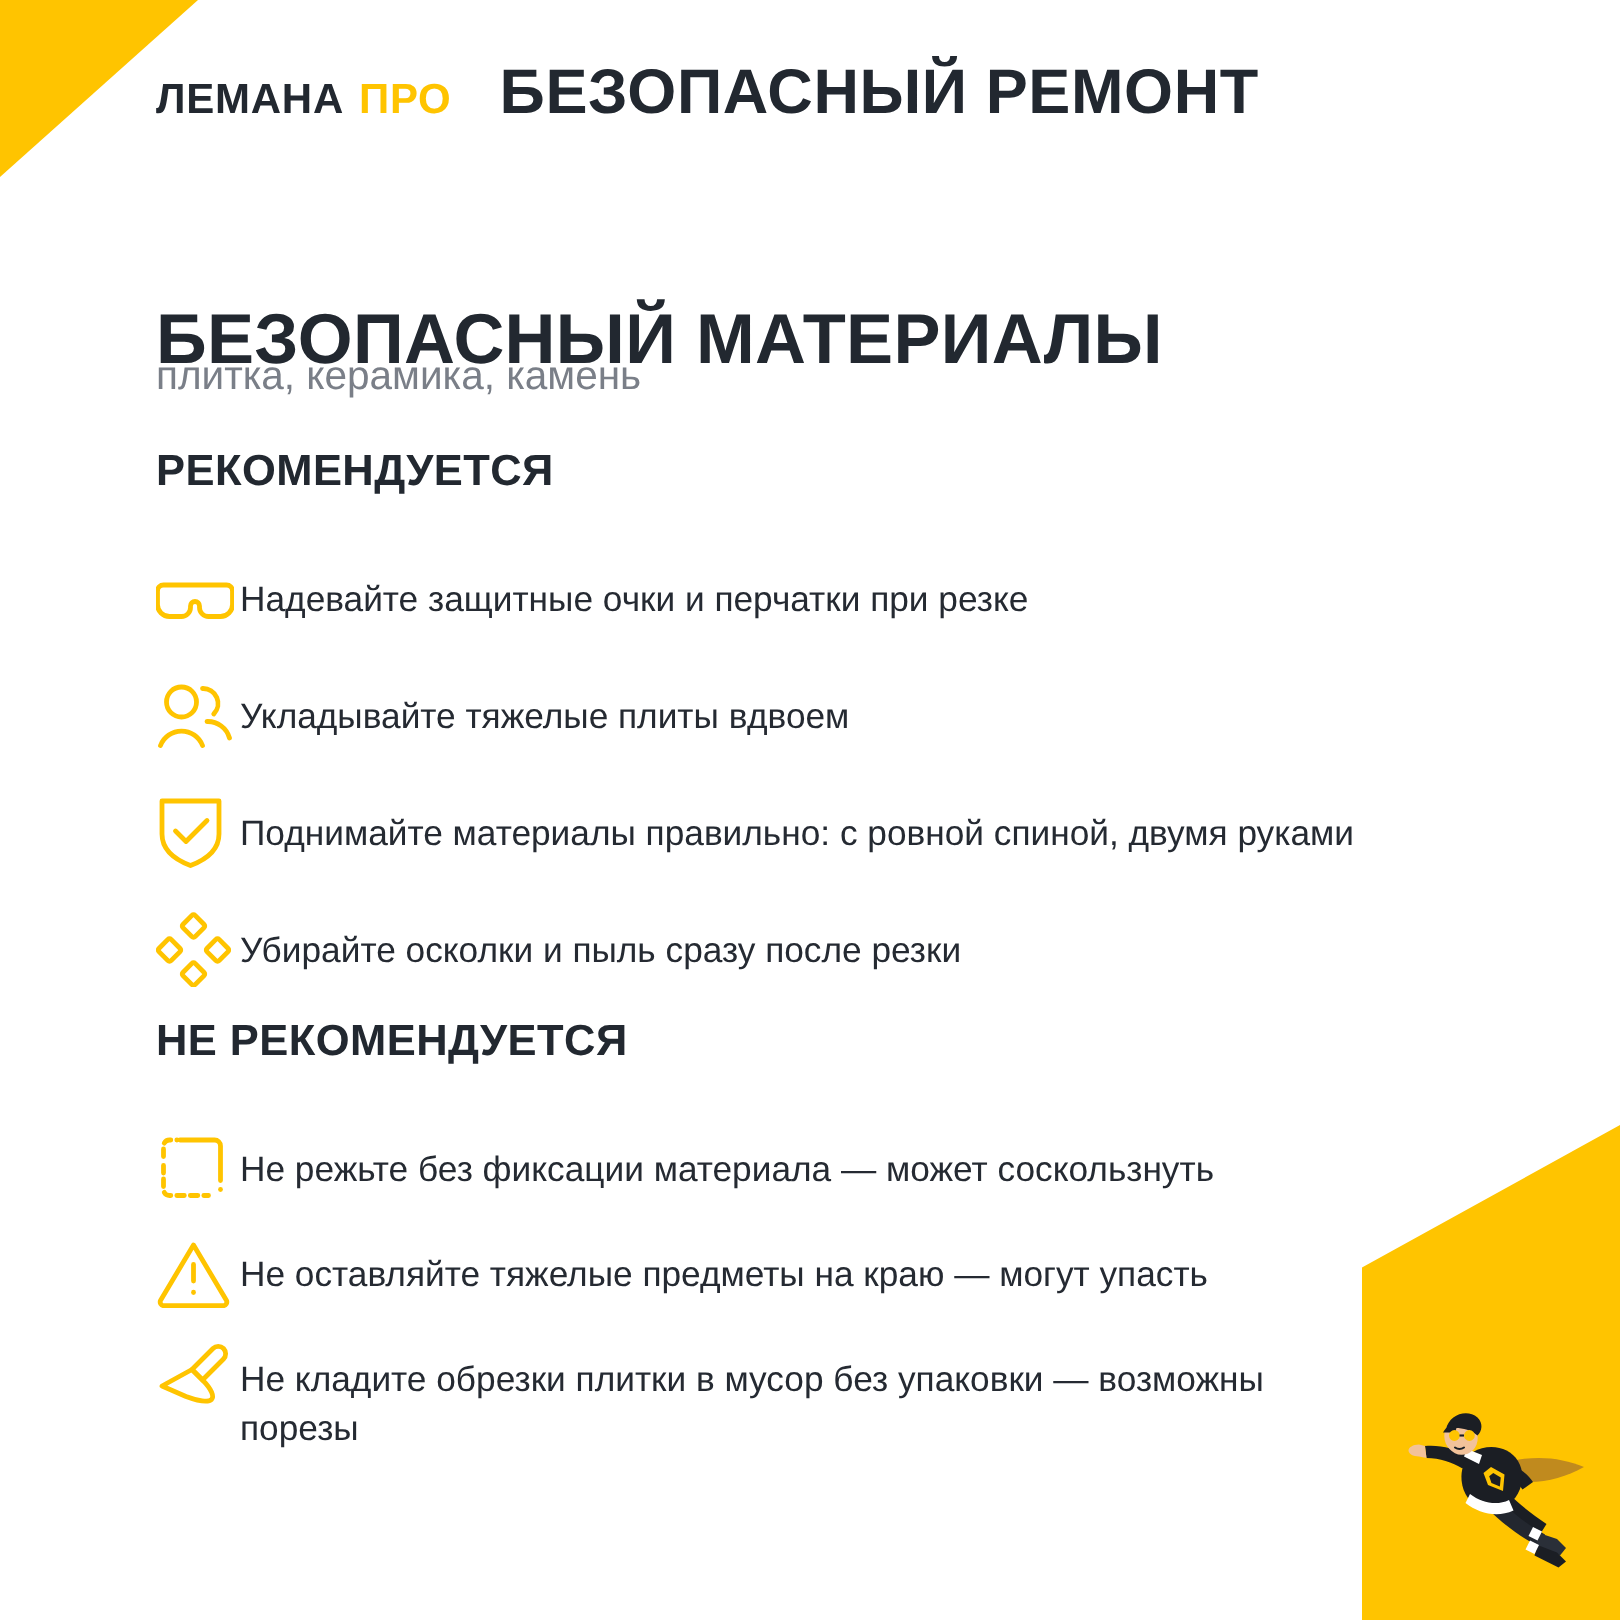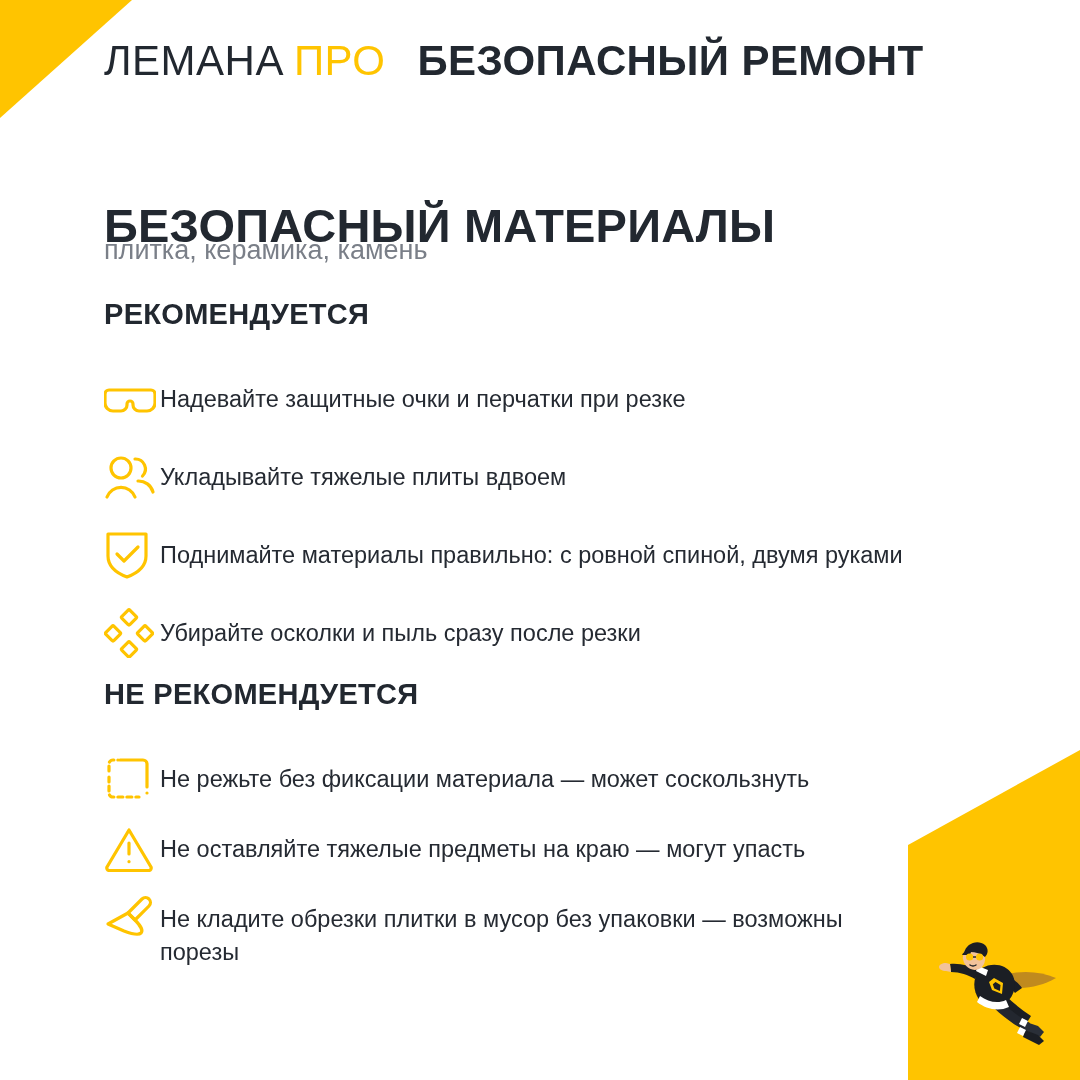--- a/index.html
+++ b/index.html
@@ -37,22 +37,22 @@
   
   .header {
     position: absolute;
     left: 104px;
     top: 40px;
     display: flex;
     align-items: baseline;
     height: 58px;
   }
   .logo {
-    font-size: 42px;
-    font-weight: 400;
+    font-size: 28px;
+    font-weight: 700;
     letter-spacing: 0.5px;
     line-height: 1;
     white-space: nowrap;
   }
   .logo .logo-lemana { color: #222830; }
   .logo .logo-pro { color: #FFC400; margin-left: 10px; }
   .header-title {
     margin-left: 32px;
     font-size: 42px;
     font-weight: 800;

